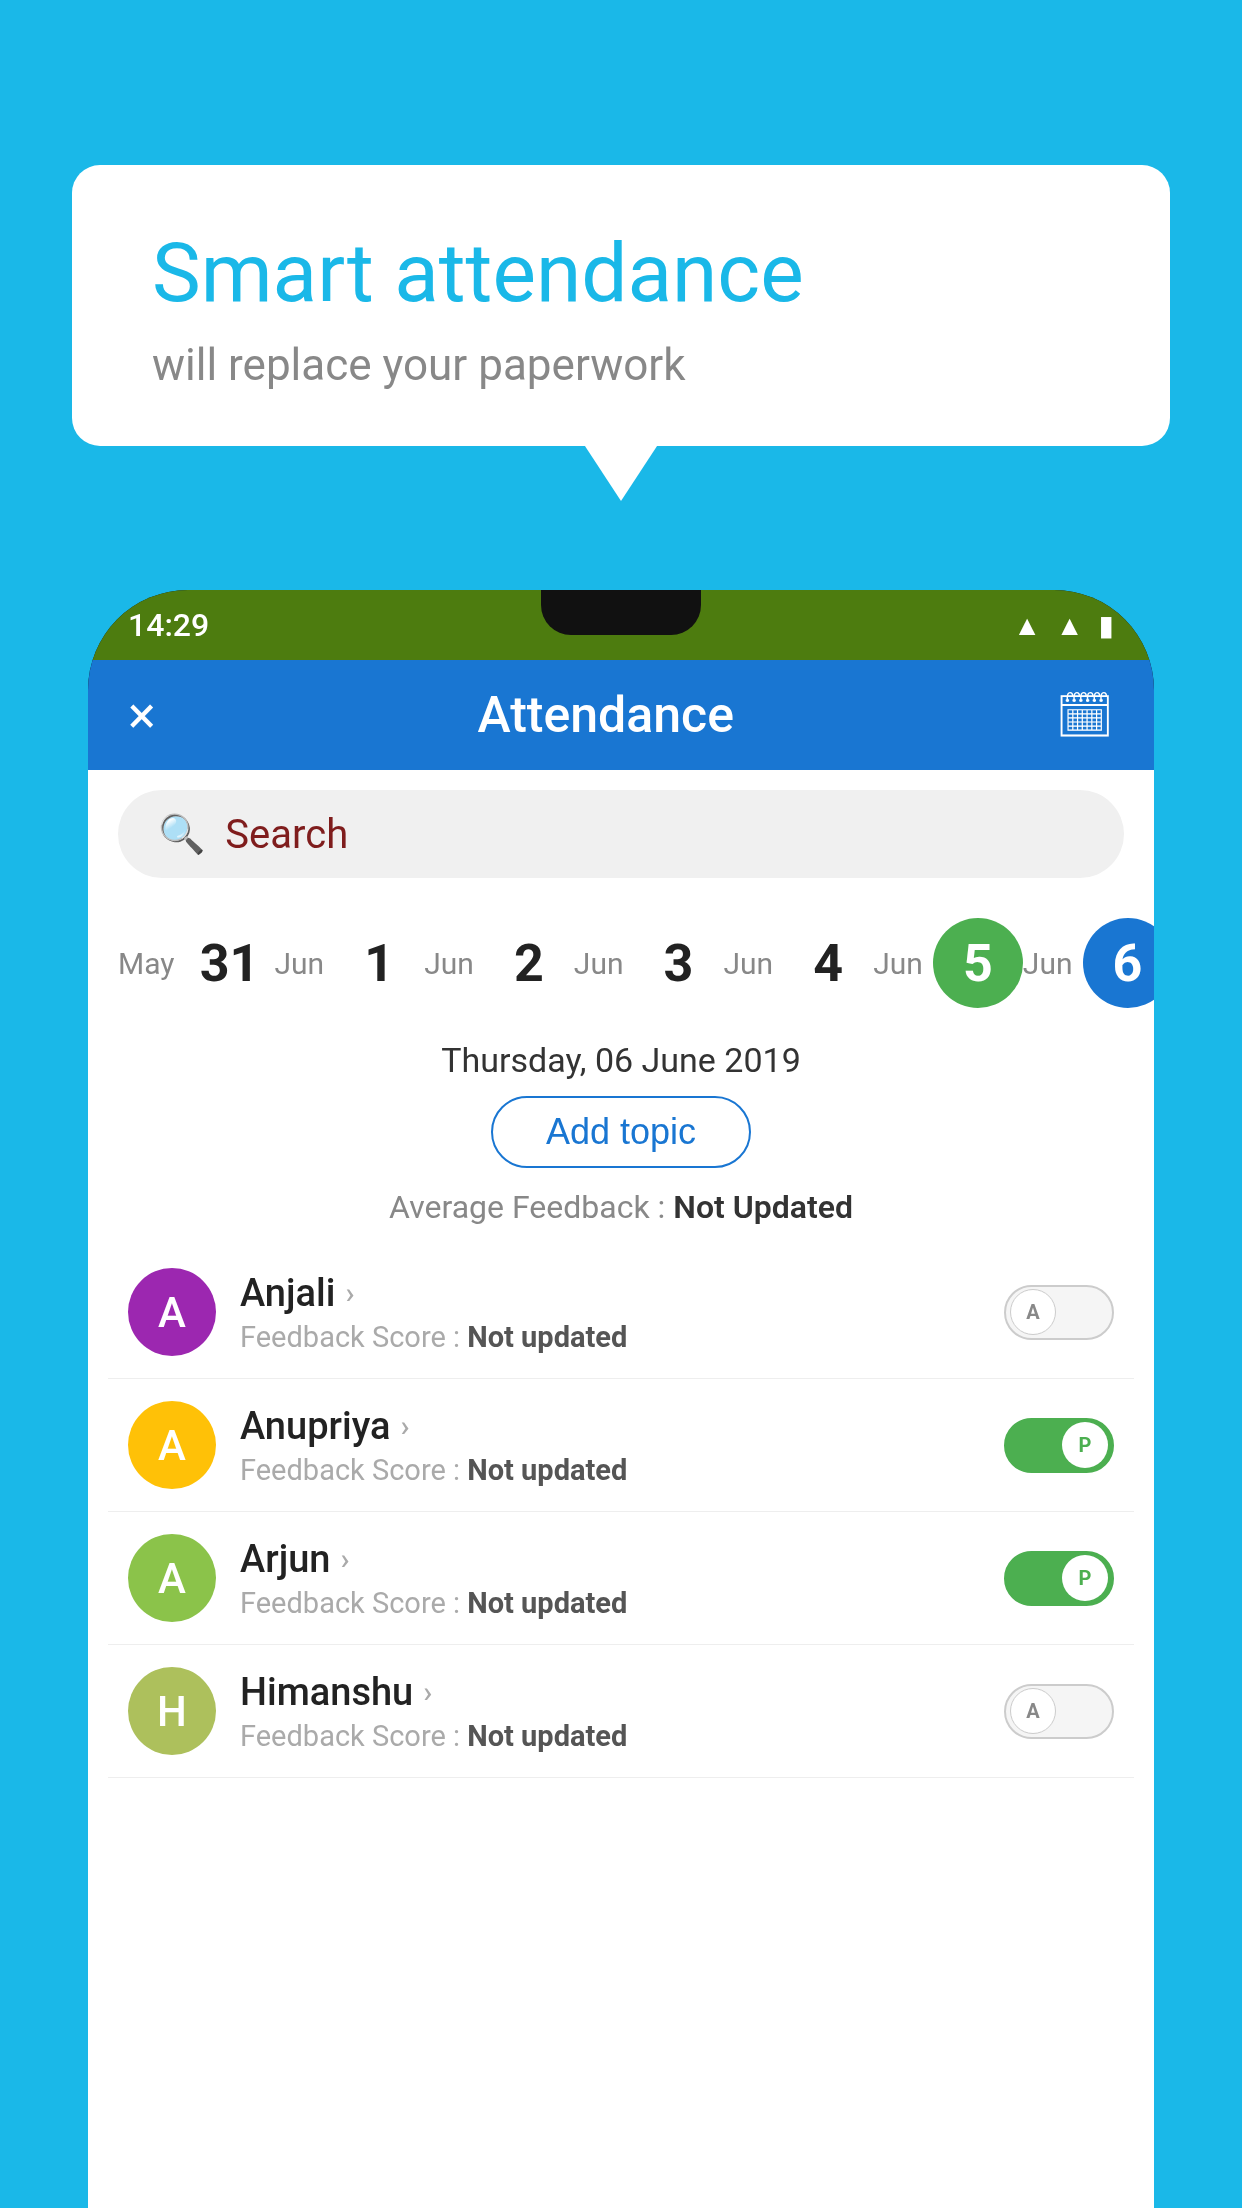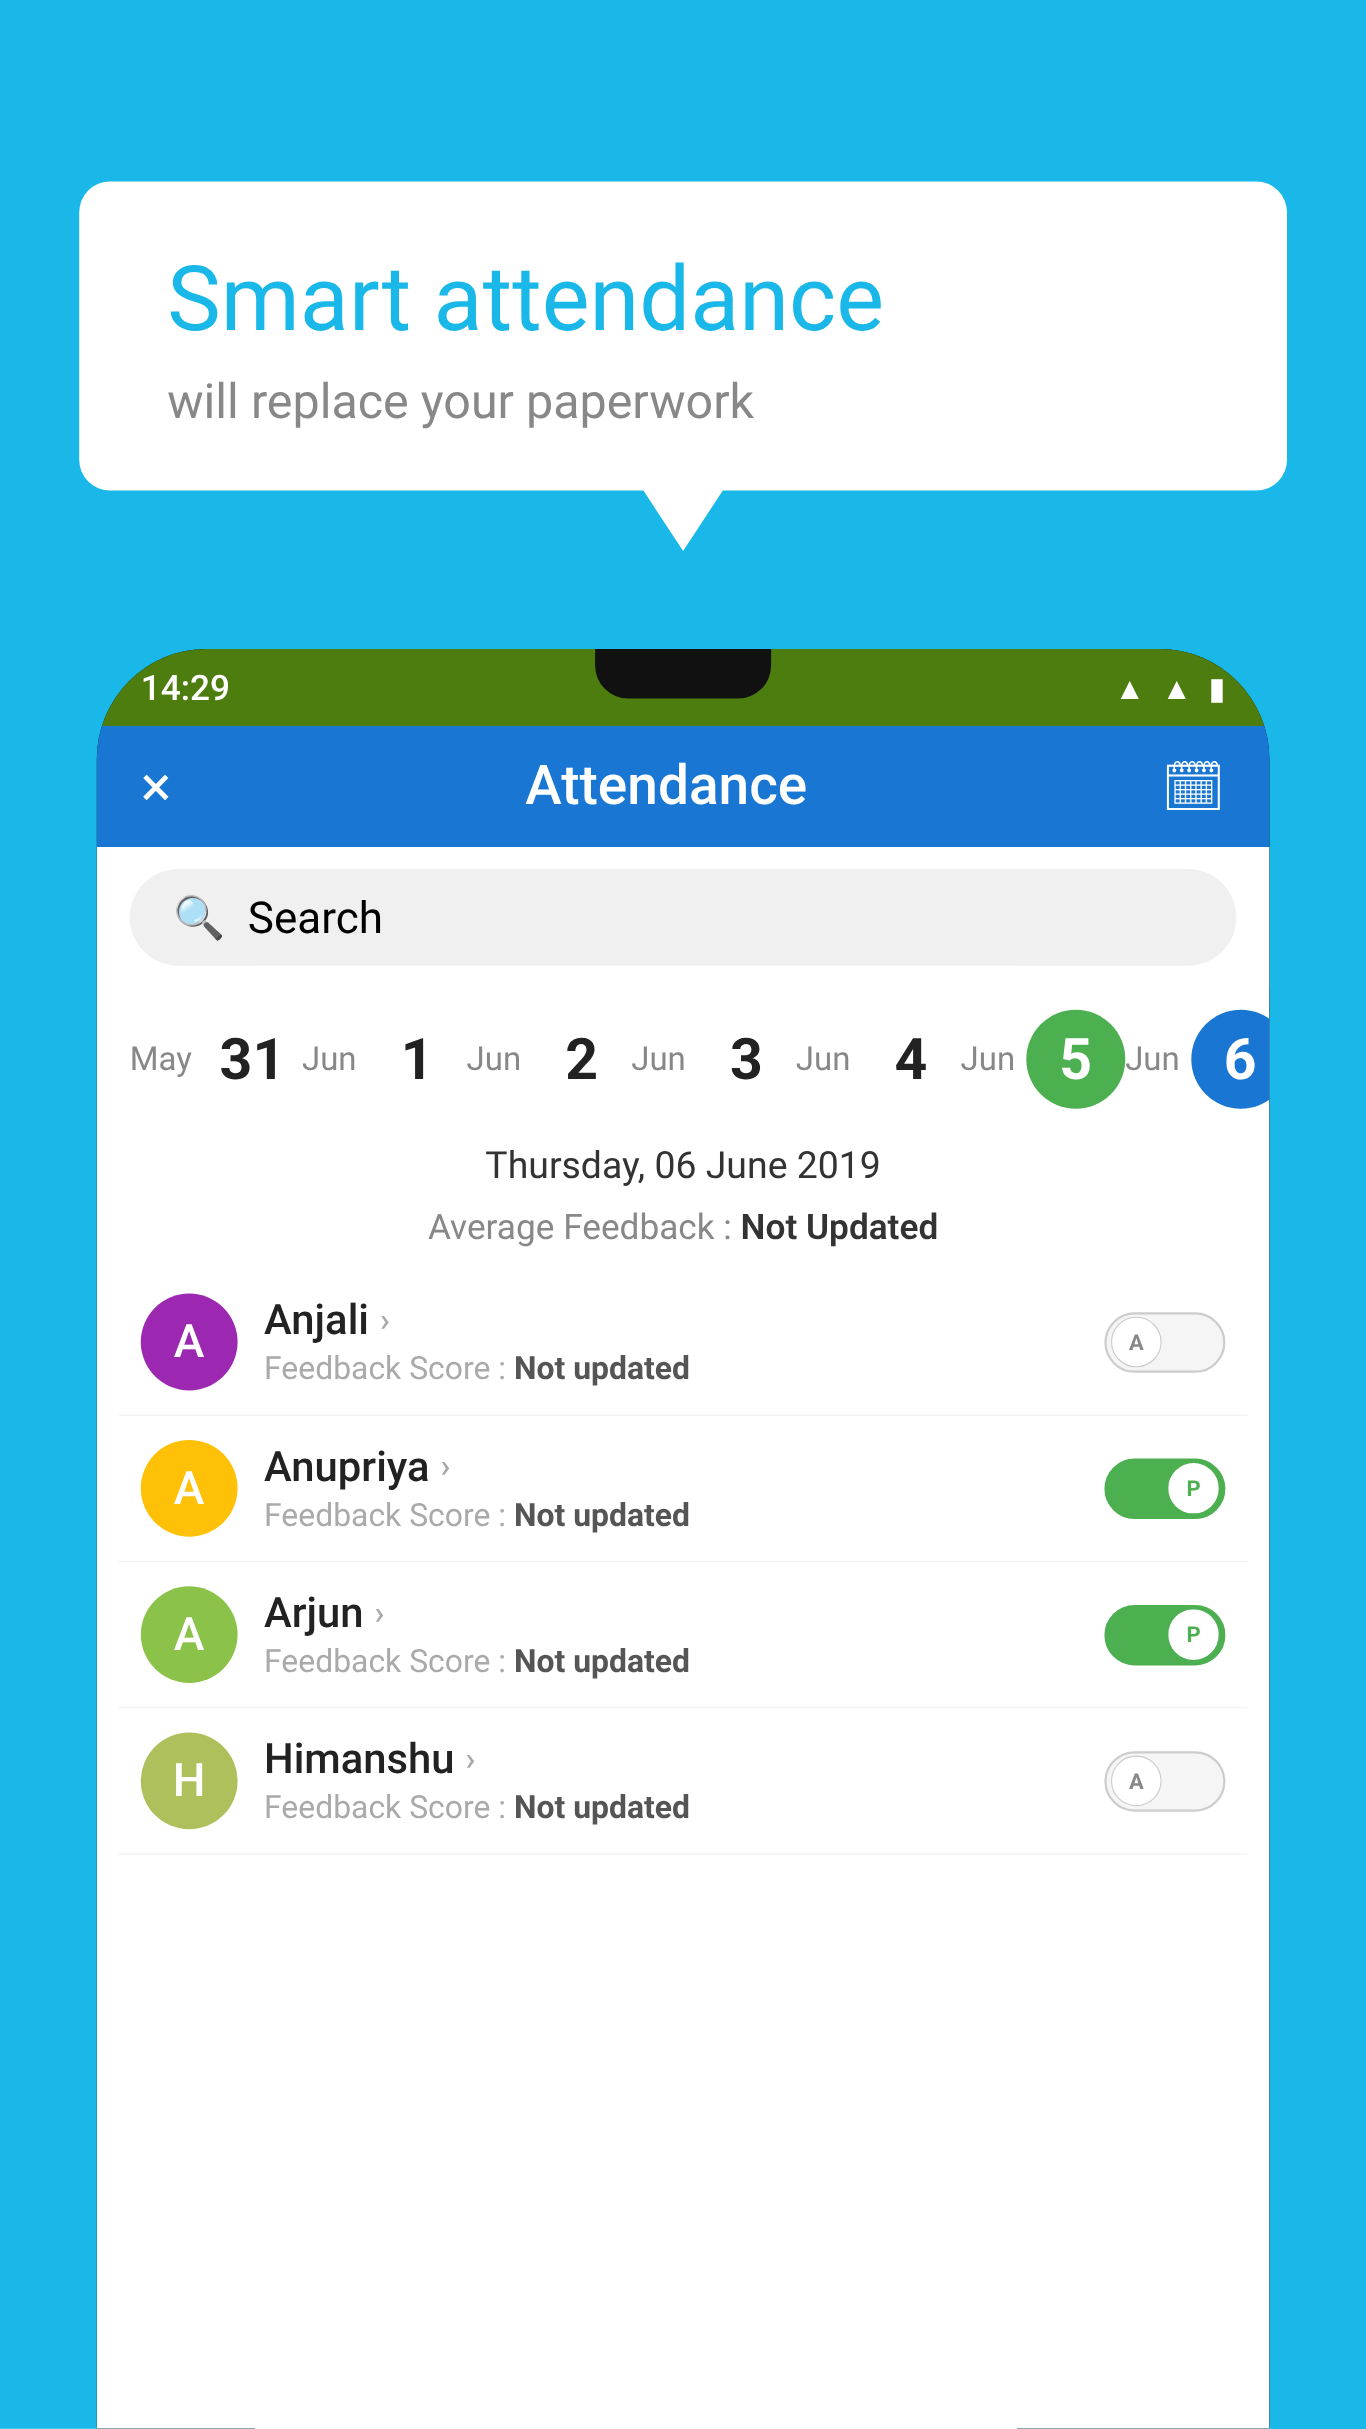--- a/index.html
+++ b/index.html
@@ -156,21 +156,21 @@
       padding: 0 40px;
       gap: 20px;
     }
 
     .search-icon-wrap {
       color: #999;
       font-size: 38px;
     }
 
     .search-text {
-      color: #000000;
+      color: #7f1d1d;
       font-size: 40px;
     }
 
     
     .calendar-strip {
       padding: 20px 30px 10px;
       display: flex;
       justify-content: space-around;
       align-items: flex-end;
     }
@@ -421,20 +421,21 @@
           <div class="cal-num selected-green">5</div>
         </div>
         <div class="cal-day">
           <div class="cal-month">Jun</div>
           <div class="cal-num selected-blue">6</div>
         </div>
       </div>
 
     <div class="date-heading">Thursday, 06 June 2019</div>
 
+    <button class="add-topic-btn">Add topic</button>
 
     <div class="avg-feedback">
       <span>Average Feedback : </span><strong>Not Updated</strong>
     </div>
 
     <div class="student-list">
 
     <div class="student-item">
           <div class="avatar purple">A</div>
           <div class="student-info">

